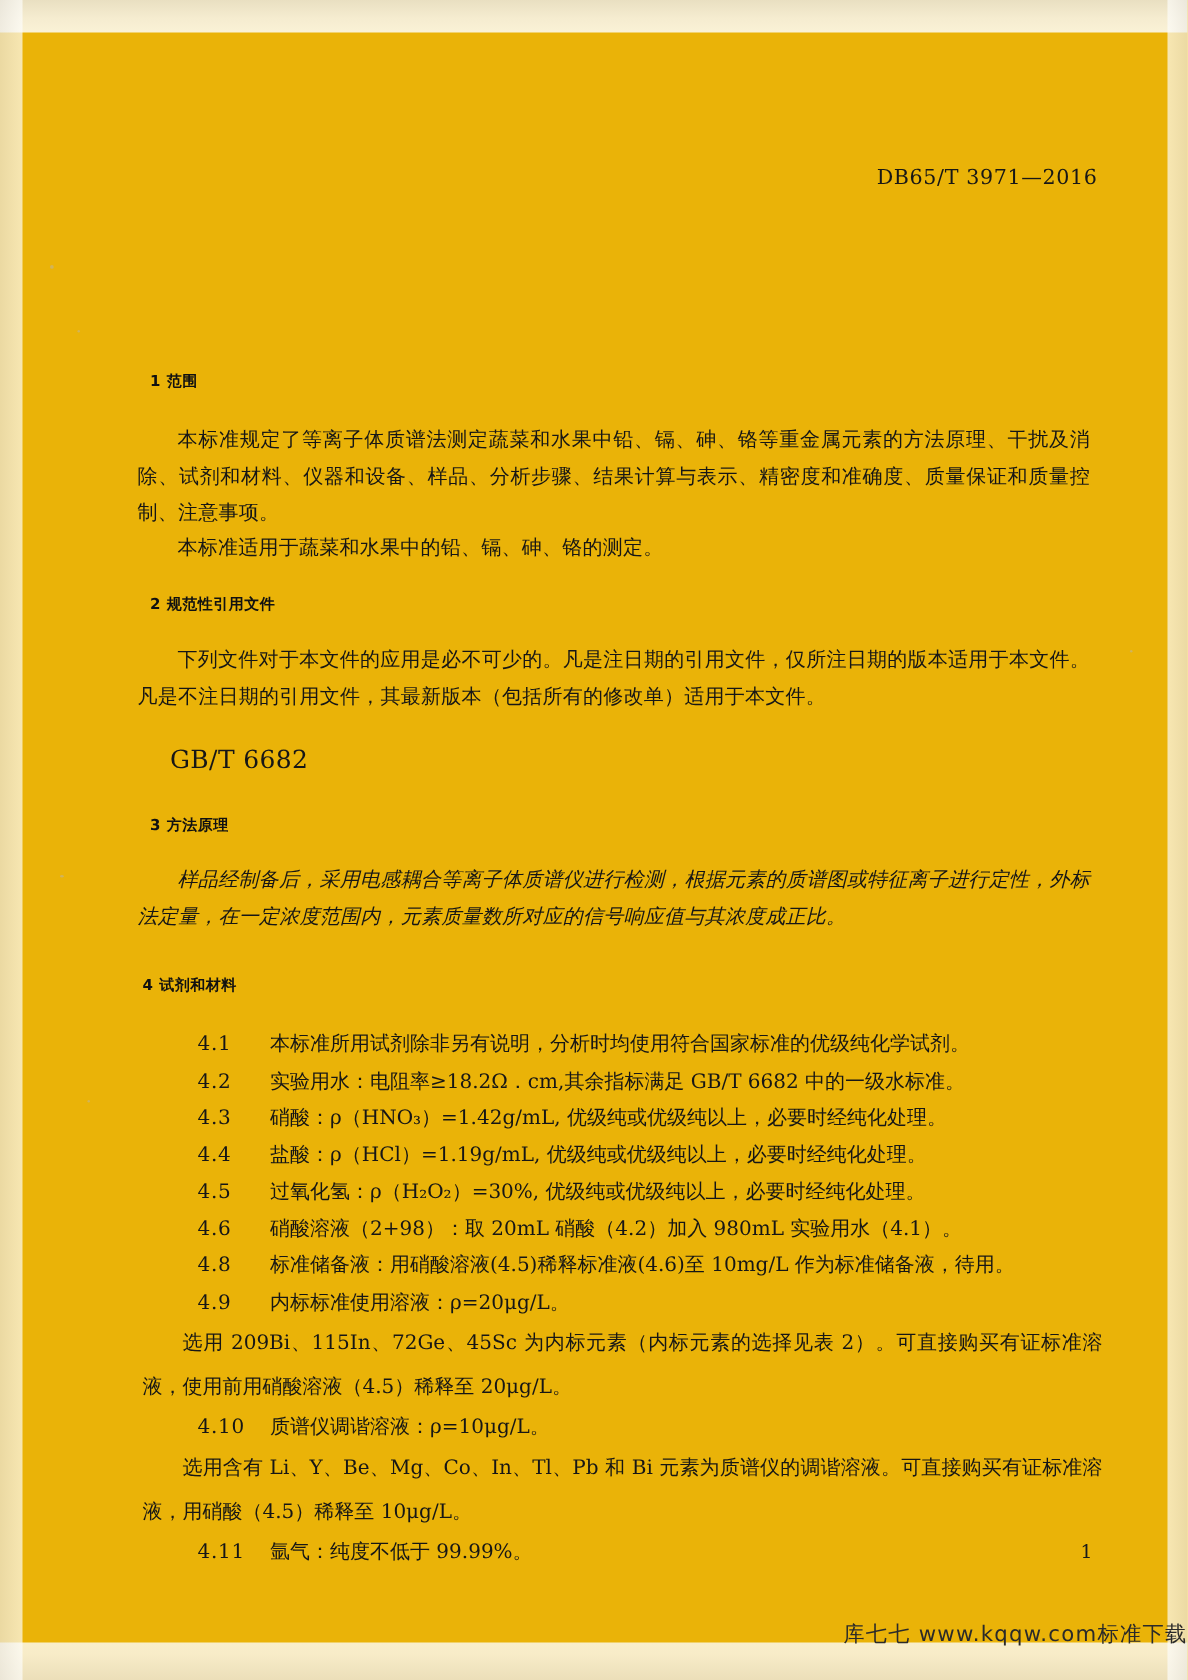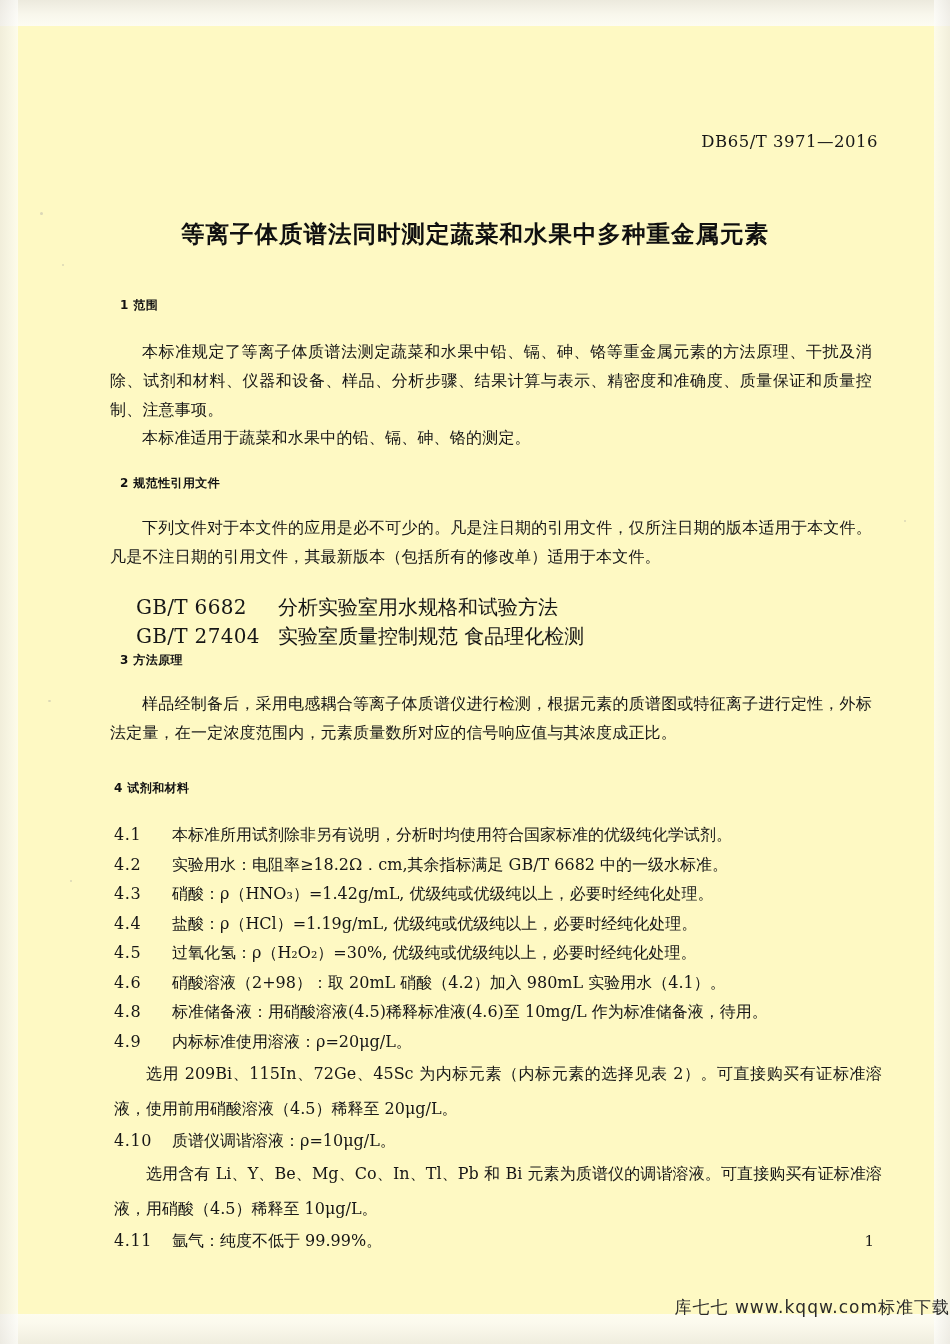--- a/index.html
+++ b/index.html
@@ -11,21 +11,21 @@
     width: 950px;
     height: 1344px;
     position: relative;
     font-family: "DejaVu Serif", "Liberation Serif", serif;
     color: #1a1a1a;
     overflow: hidden;
   }
   .page {
     position: absolute;
     inset: 0;
-    background: #fef9c3;
+    background: #eab308;
   }
   
   .scan-edge {
     position: absolute;
     pointer-events: none;
   }
   .edge-top {
     top: 0; left: 0; right: 0; height: 26px;
     background: linear-gradient(180deg, #e9e7e2 0%, #f7f6f3 55%, #fdfdfb 100%);
     opacity: .85;
@@ -118,39 +118,40 @@
   }
   .ref-row {
     display: flex;
     font-size: 20px;
     line-height: 29px;
     color: #161616;
   }
   .ref-code { width: 142px; flex: 0 0 142px; letter-spacing: .3px; }
   .ref-name { flex: 1 1 auto; }
 
-  .p3 { position: absolute; left: 0; top: 404px; width: 762px; }
+  .p3 { position: absolute; left: 0; top: 404px; width: 762px; font-style: italic; }
 
   .items {
     position: absolute;
     left: 4px;
     top: 535px;
     width: 768px;
   }
   .item {
     display: flex;
     align-items: flex-start;
     font-size: 16px;
     line-height: 29.5px;
     color: #161616;
   }
   .item-no {
     flex: 0 0 58px;
     width: 58px;
     letter-spacing: .6px;
+    margin-left: 44px;
   }
   .item-text {
     flex: 1 1 auto;
     text-align: justify;
   }
   .sub {
     font-size: 16px;
     line-height: 35px;
     text-indent: 2em;
     text-align: justify;
@@ -189,39 +190,33 @@
   <div class="scan-edge edge-right"></div>
 
   <div class="speckle" style="left:40px;top:212px;width:3px;height:3px;"></div>
   <div class="speckle" style="left:62px;top:264px;width:2px;height:2px;"></div>
   <div class="speckle" style="left:48px;top:700px;width:3px;height:2px;"></div>
   <div class="speckle" style="left:70px;top:880px;width:2px;height:2px;"></div>
   <div class="speckle" style="left:904px;top:520px;width:2px;height:2px;"></div>
 
   <div class="doc-code">DB65/T 3971—2016</div>
 
-  <div class="doc-title">等离子体质谱法同时测定蔬菜和水果中多种重金属元素</div>
 
   <div class="body-block">
 
     <h2 class="section sec-1">1  范围</h2>
     <p class="para indent p1">本标准规定了等离子体质谱法测定蔬菜和水果中铅、镉、砷、铬等重金属元素的方法原理、干扰及消除、试剂和材料、仪器和设备、样品、分析步骤、结果计算与表示、精密度和准确度、质量保证和质量控制、注意事项。</p>
     <p class="para indent p1b">本标准适用于蔬菜和水果中的铅、镉、砷、铬的测定。</p>
 
     <h2 class="section sec-2">2  规范性引用文件</h2>
     <p class="para indent p2">下列文件对于本文件的应用是必不可少的。凡是注日期的引用文件，仅所注日期的版本适用于本文件。凡是不注日期的引用文件，其最新版本（包括所有的修改单）适用于本文件。</p>
 
     <div class="ref-list">
       <div class="ref-row">
         <span class="ref-code">GB/T 6682</span>
-        <span class="ref-name">分析实验室用水规格和试验方法</span>
-      </div>
-      <div class="ref-row">
-        <span class="ref-code">GB/T 27404</span>
-        <span class="ref-name">实验室质量控制规范   食品理化检测</span>
       </div>
     </div>
 
     <h2 class="section sec-3">3  方法原理</h2>
     <p class="para indent p3">样品经制备后，采用电感耦合等离子体质谱仪进行检测，根据元素的质谱图或特征离子进行定性，外标法定量，在一定浓度范围内，元素质量数所对应的信号响应值与其浓度成正比。</p>
 
     <h2 class="section sec-4">4  试剂和材料</h2>
 
     <div class="items">
       <div class="item">

